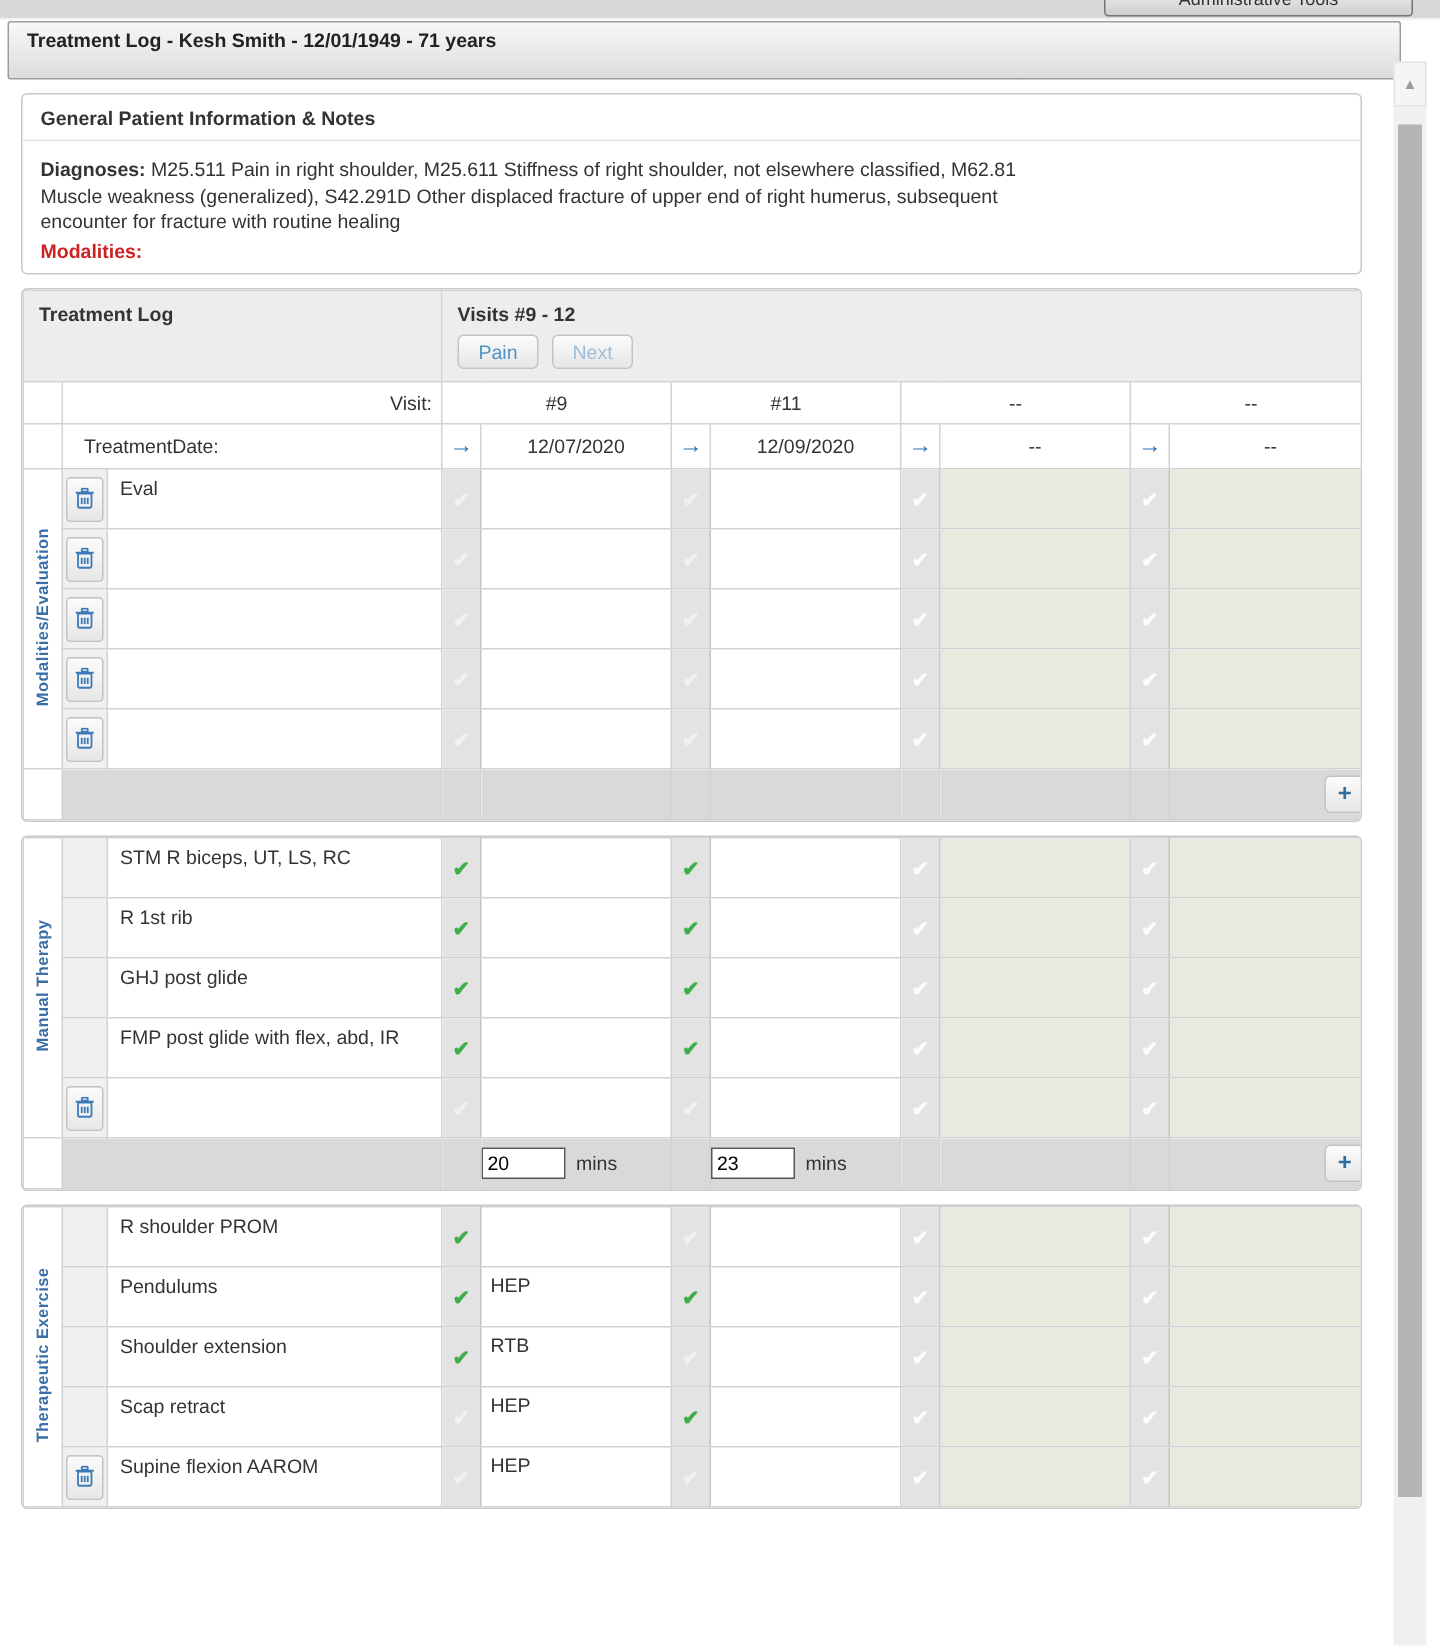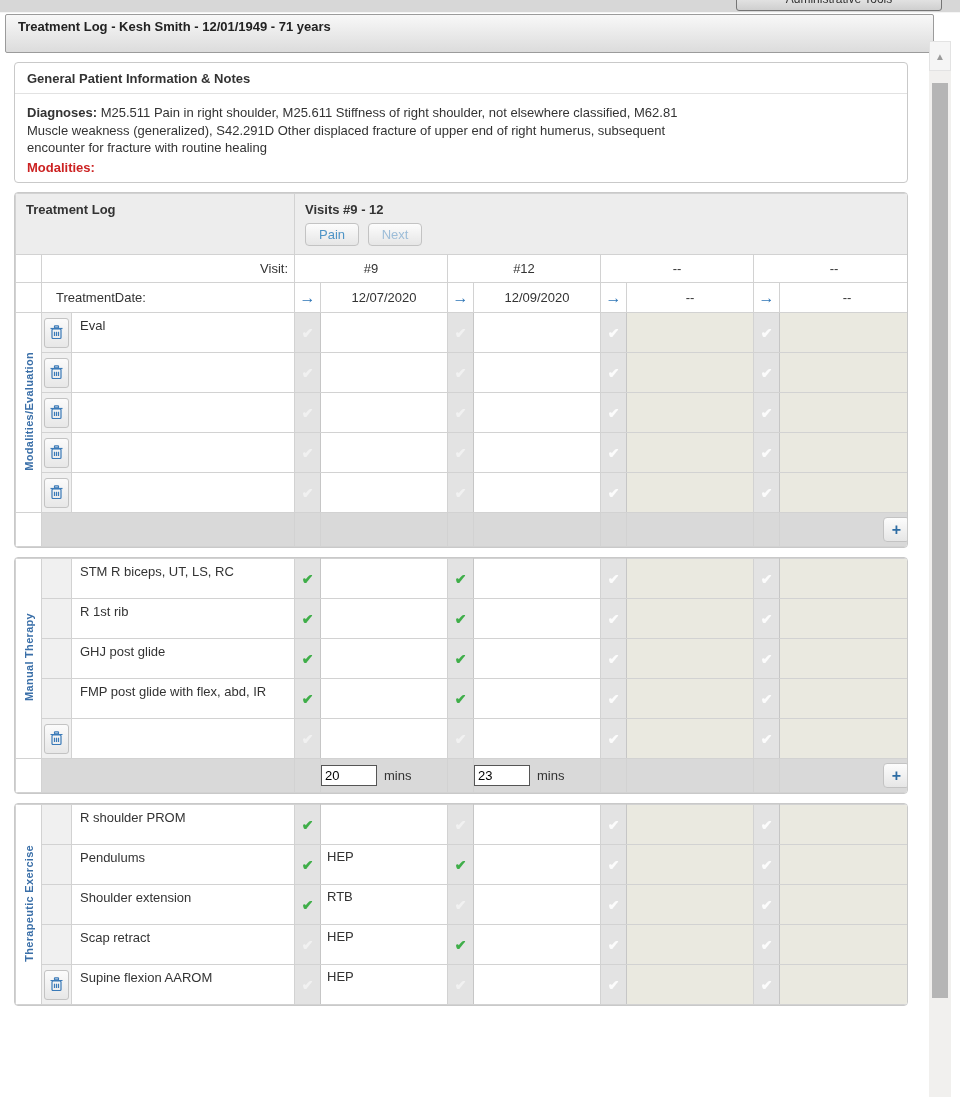--- a/index.html
+++ b/index.html
@@ -140,21 +140,21 @@
           <div class="hdr-btns">
             <button class="btn">Pain</button>
             <button class="btn next">Next</button>
           </div>
         </td>
       </tr>
       <tr class="visit-row">
         <td></td>
         <td colspan="2" class="visit-label">Visit:</td>
         <td colspan="2">#9</td>
-        <td colspan="2">#12</td>
+        <td colspan="2">#11</td>
         <td colspan="2">--</td>
         <td colspan="2">--</td>
       </tr>
       <tr class="date-row">
         <td></td>
         <td colspan="2">
           <div class="tl">
             <span>Treatment</span>
             <span>Date:</span>
           </div>

